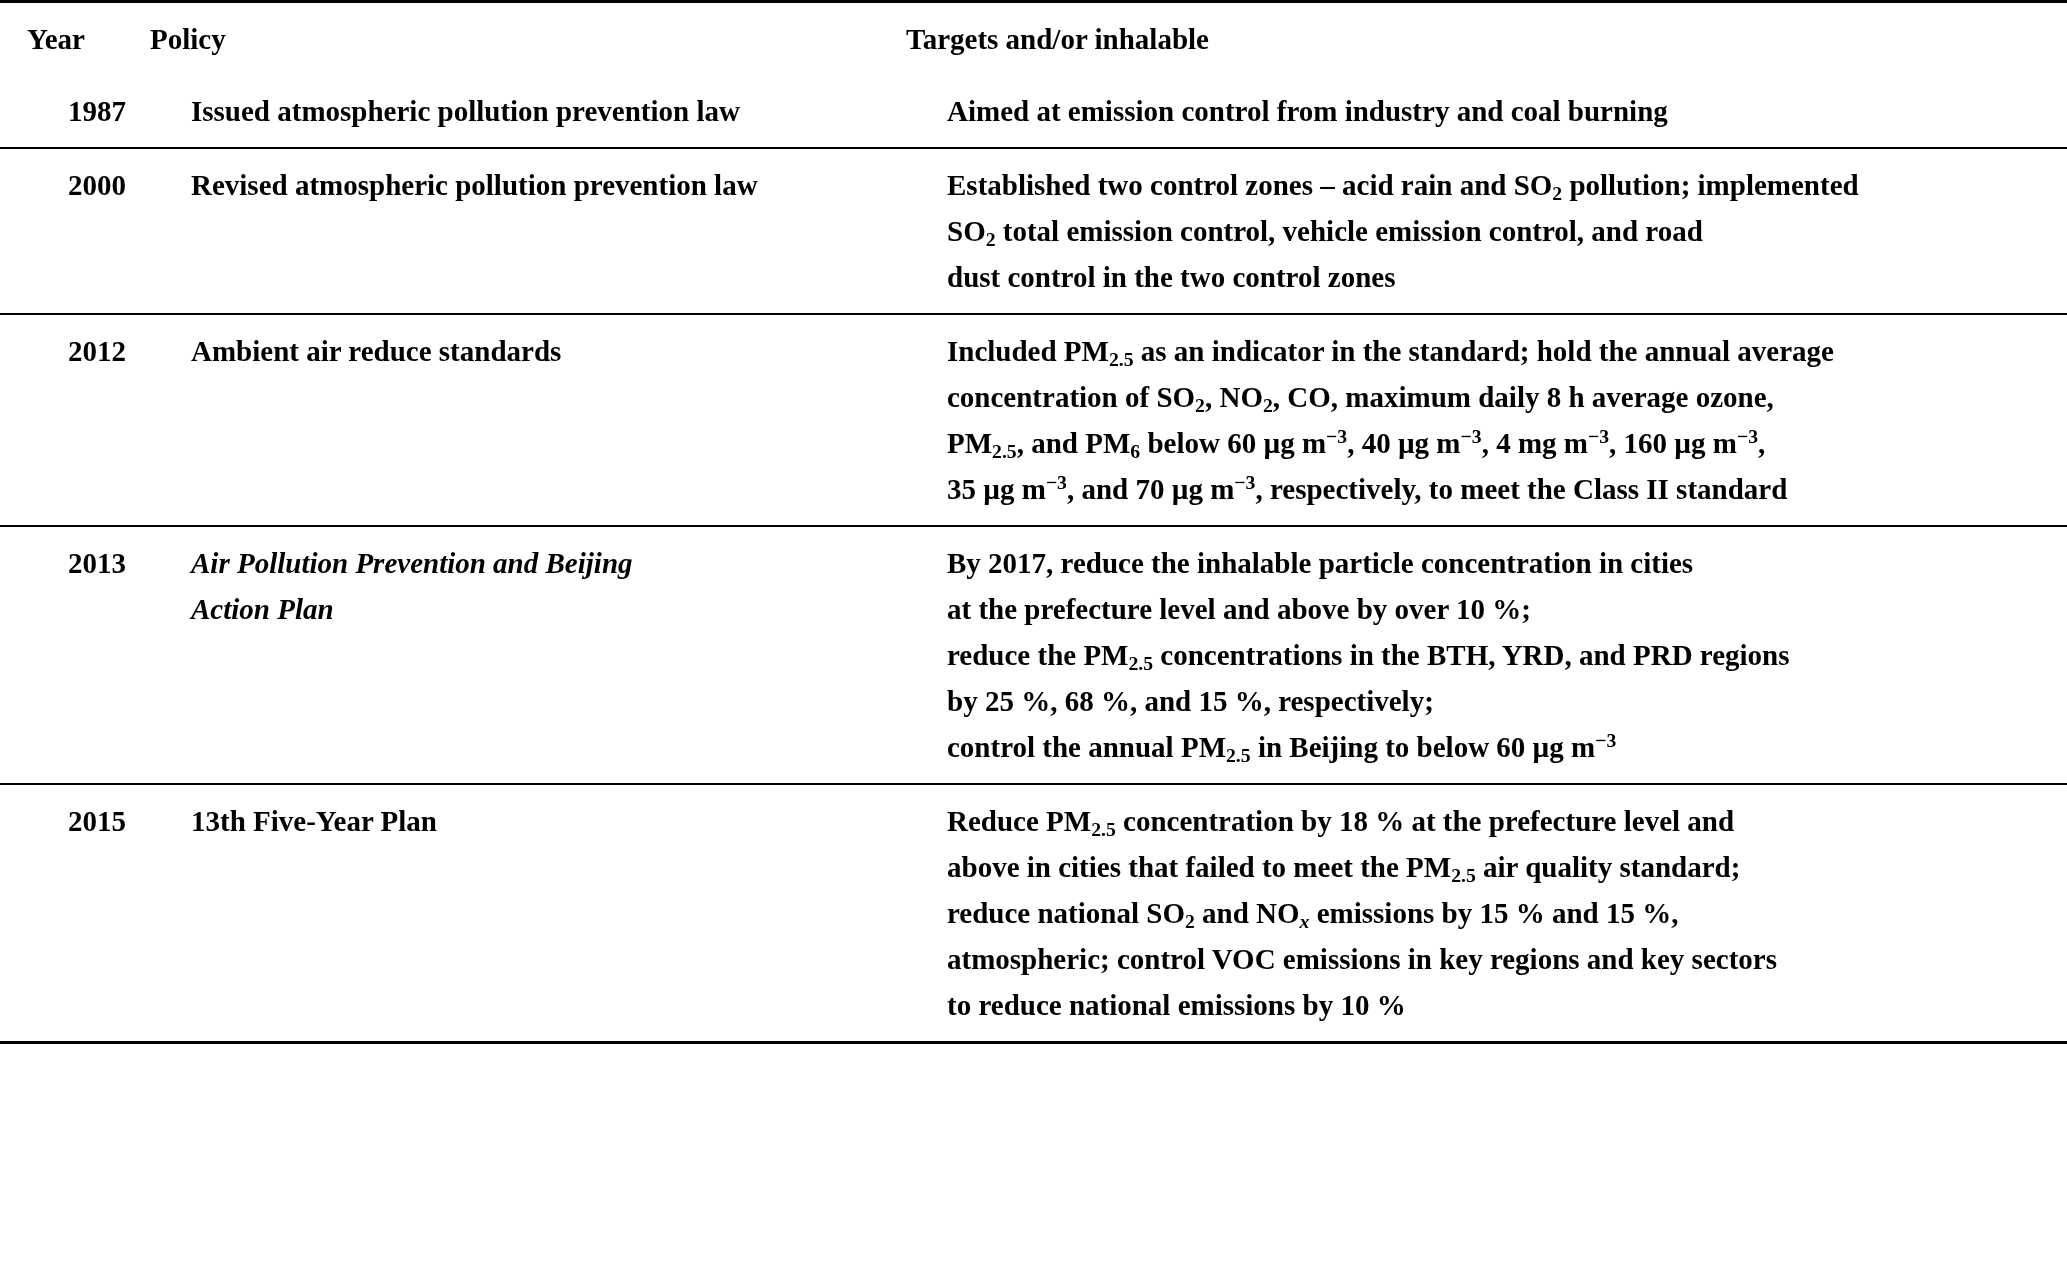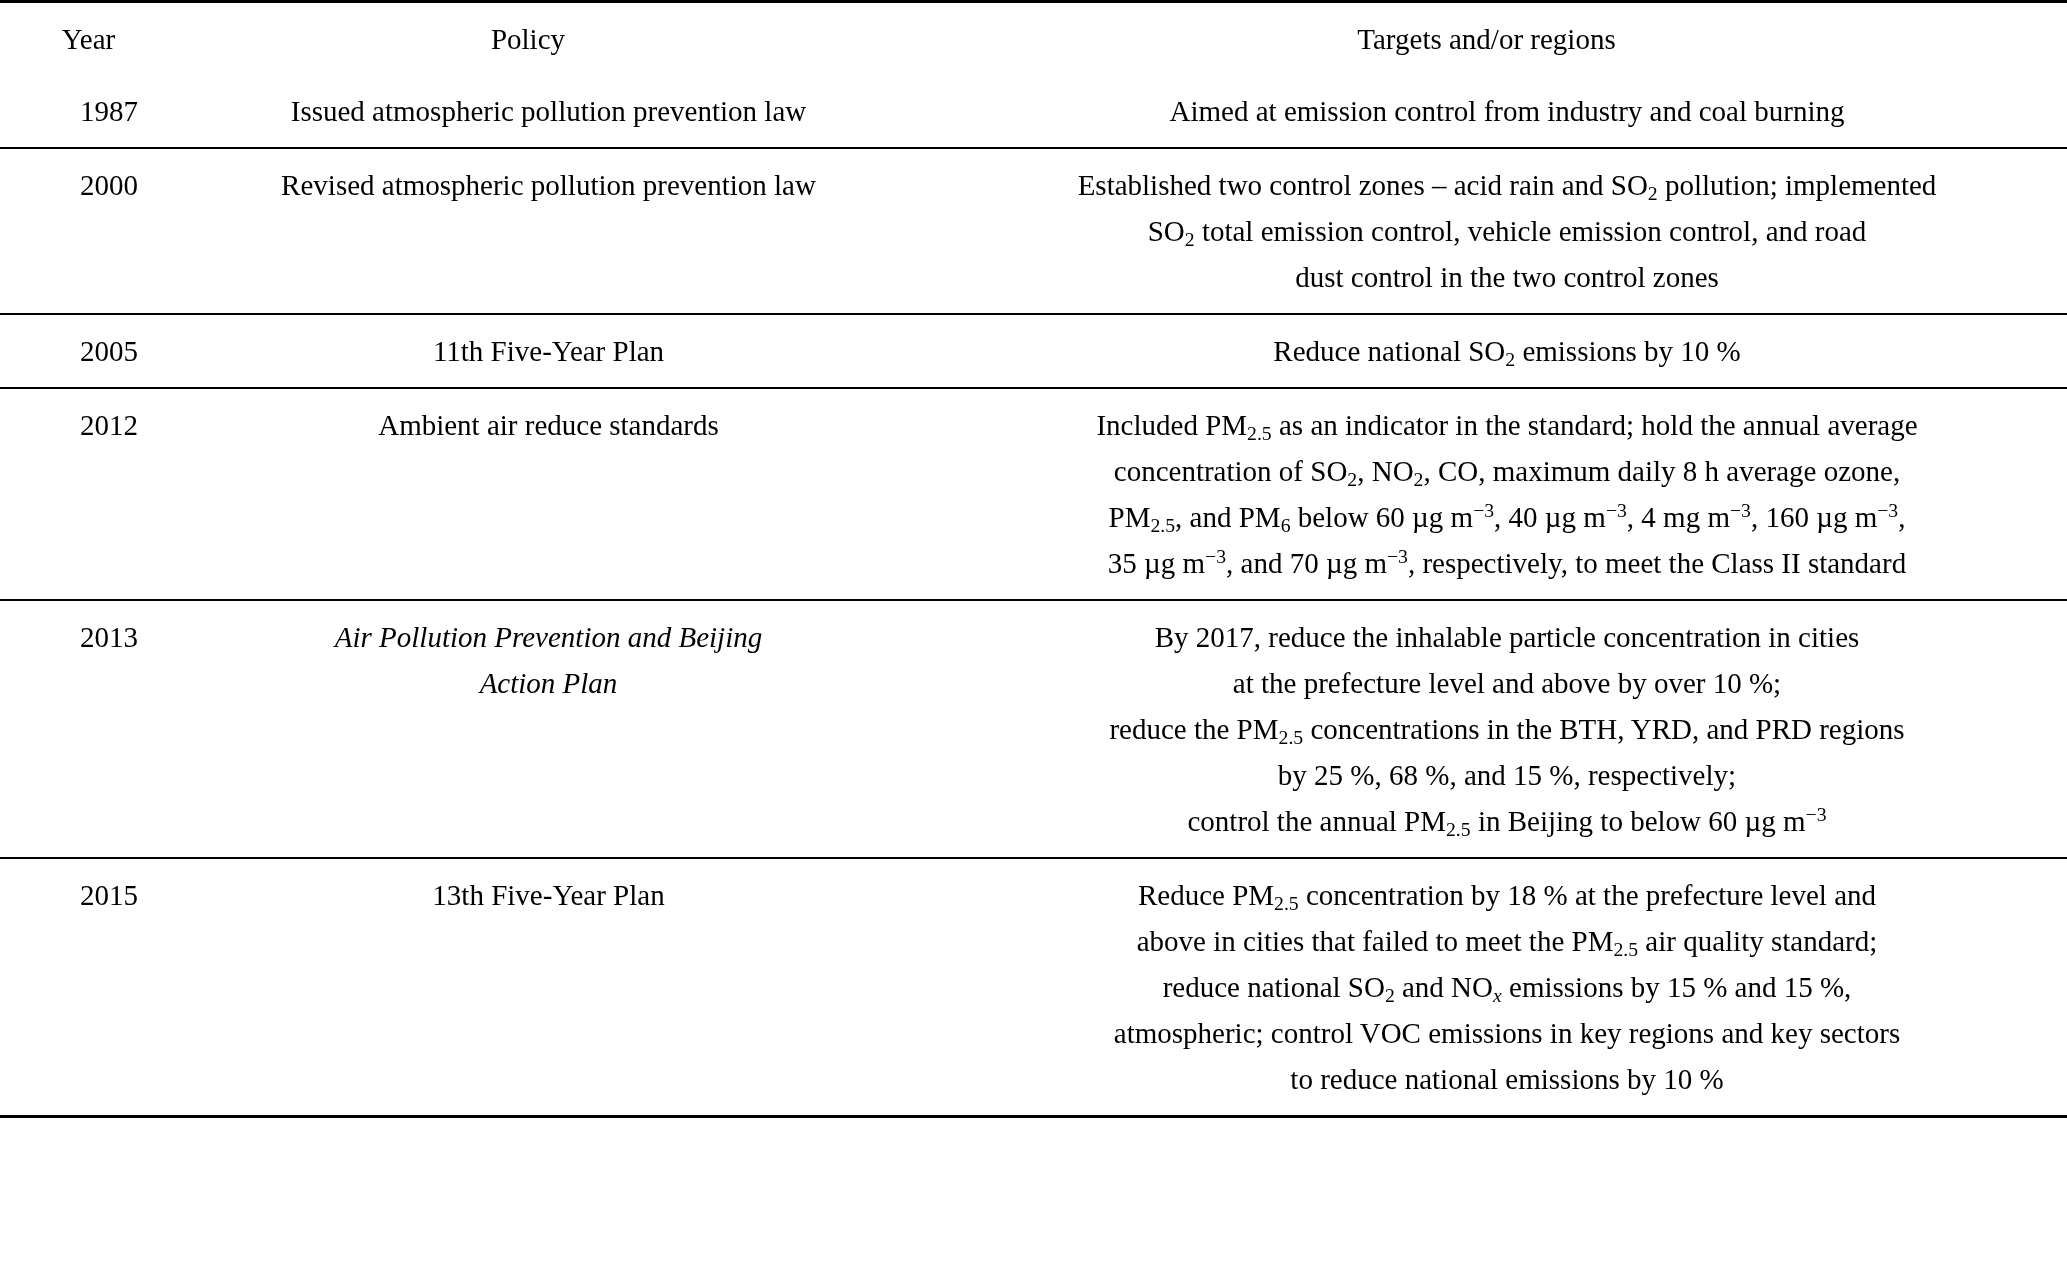--- a/index.html
+++ b/index.html
@@ -25,22 +25,22 @@
     table-layout: fixed;
   }
   table.policy-table tr {
     border-bottom: 2px solid #000;
   }
   table.policy-table tr:last-child {
     border-bottom: none;
   }
   th, td {
     vertical-align: top;
-    text-align: center;
-    font-weight: normal;
+    text-align: left;
+    font-weight: bold;
     padding: 13px 0;
     line-height: 46px;
   }
   col.c-year   { width: 150px; }
   col.c-policy { width: 756px; }
   col.c-meas   { width: 1161px; }
   .year-cell   { padding-left: 27px; }
   .line { white-space: nowrap; margin-left: 41px; }
   .italic { font-style: italic; }
   sub {
@@ -66,21 +66,21 @@
   <table class="policy-table">
     <colgroup>
       <col class="c-year">
       <col class="c-policy">
       <col class="c-meas">
     </colgroup>
     <thead>
       <tr>
         <th class="year-cell">Year</th>
         <th>Policy</th>
-        <th>Targets and/or regions</th>
+        <th>Targets and/or inhalable</th>
       </tr>
     </thead>
     <tbody>
       <tr>
         <td class="year-cell">
           <div class="line">1987</div>
         </td>
         <td>
           <div class="line">Issued atmospheric pollution prevention law</div>
         </td>
@@ -92,31 +92,20 @@
         <td class="year-cell">
           <div class="line">2000</div>
         </td>
         <td>
           <div class="line">Revised atmospheric pollution prevention law</div>
         </td>
         <td>
           <div class="line">Established two control zones – acid rain and SO<sub>2</sub> pollution; implemented</div>
           <div class="line">SO<sub>2</sub> total emission control, vehicle emission control, and road</div>
           <div class="line">dust control in the two control zones</div>
-        </td>
-      </tr>
-      <tr>
-        <td class="year-cell">
-          <div class="line">2005</div>
-        </td>
-        <td>
-          <div class="line">11th Five-Year Plan</div>
-        </td>
-        <td>
-          <div class="line">Reduce national SO<sub>2</sub> emissions by 10 %</div>
         </td>
       </tr>
       <tr>
         <td class="year-cell">
           <div class="line">2012</div>
         </td>
         <td>
           <div class="line">Ambient air reduce standards</div>
         </td>
         <td>

